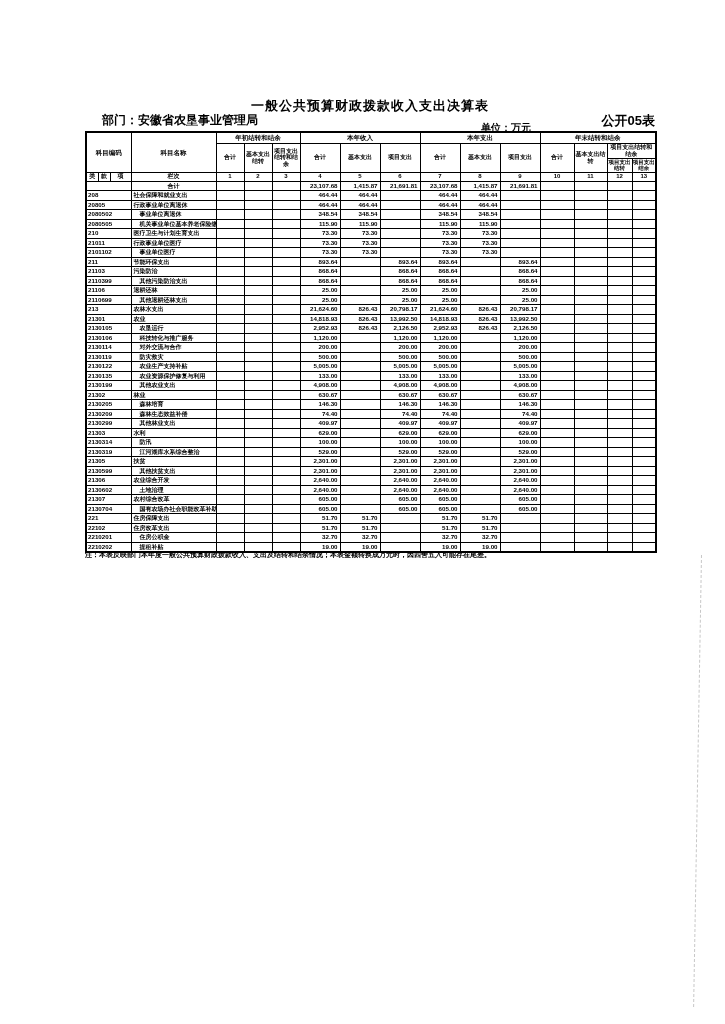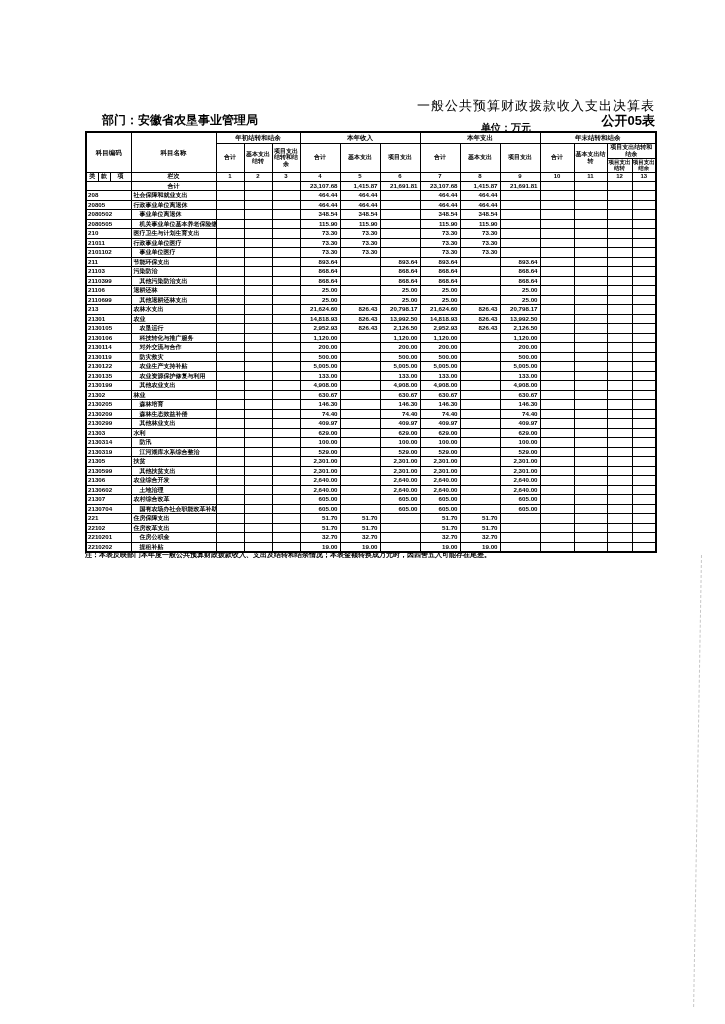--- a/index.html
+++ b/index.html
@@ -3,21 +3,21 @@
 <meta charset="utf-8">
 <style>
   html,body { margin:0; padding:0; background:#ffffff; }
   #page {
     position:relative; width:725px; height:1024px; background:#ffffff;
     font-family:"Liberation Sans","DejaVu Sans",sans-serif; color:#000;
     overflow:hidden;
   }
   #title {
     position:absolute; left:85px; top:97px; width:570px;
-    text-align:right; font-size:13px; font-weight:normal; letter-spacing:1px;
+    text-align:center; font-size:13px; font-weight:bold; letter-spacing:1px;
   }
   #tablecode {
     position:absolute; left:455px; top:112px; width:200px;
     text-align:right; font-size:13px; font-weight:bold;
   }
   #unit {
     position:absolute; left:481px; top:121px; width:200px;
     text-align:left; font-size:10px; font-weight:bold;
   }
   #dept {

